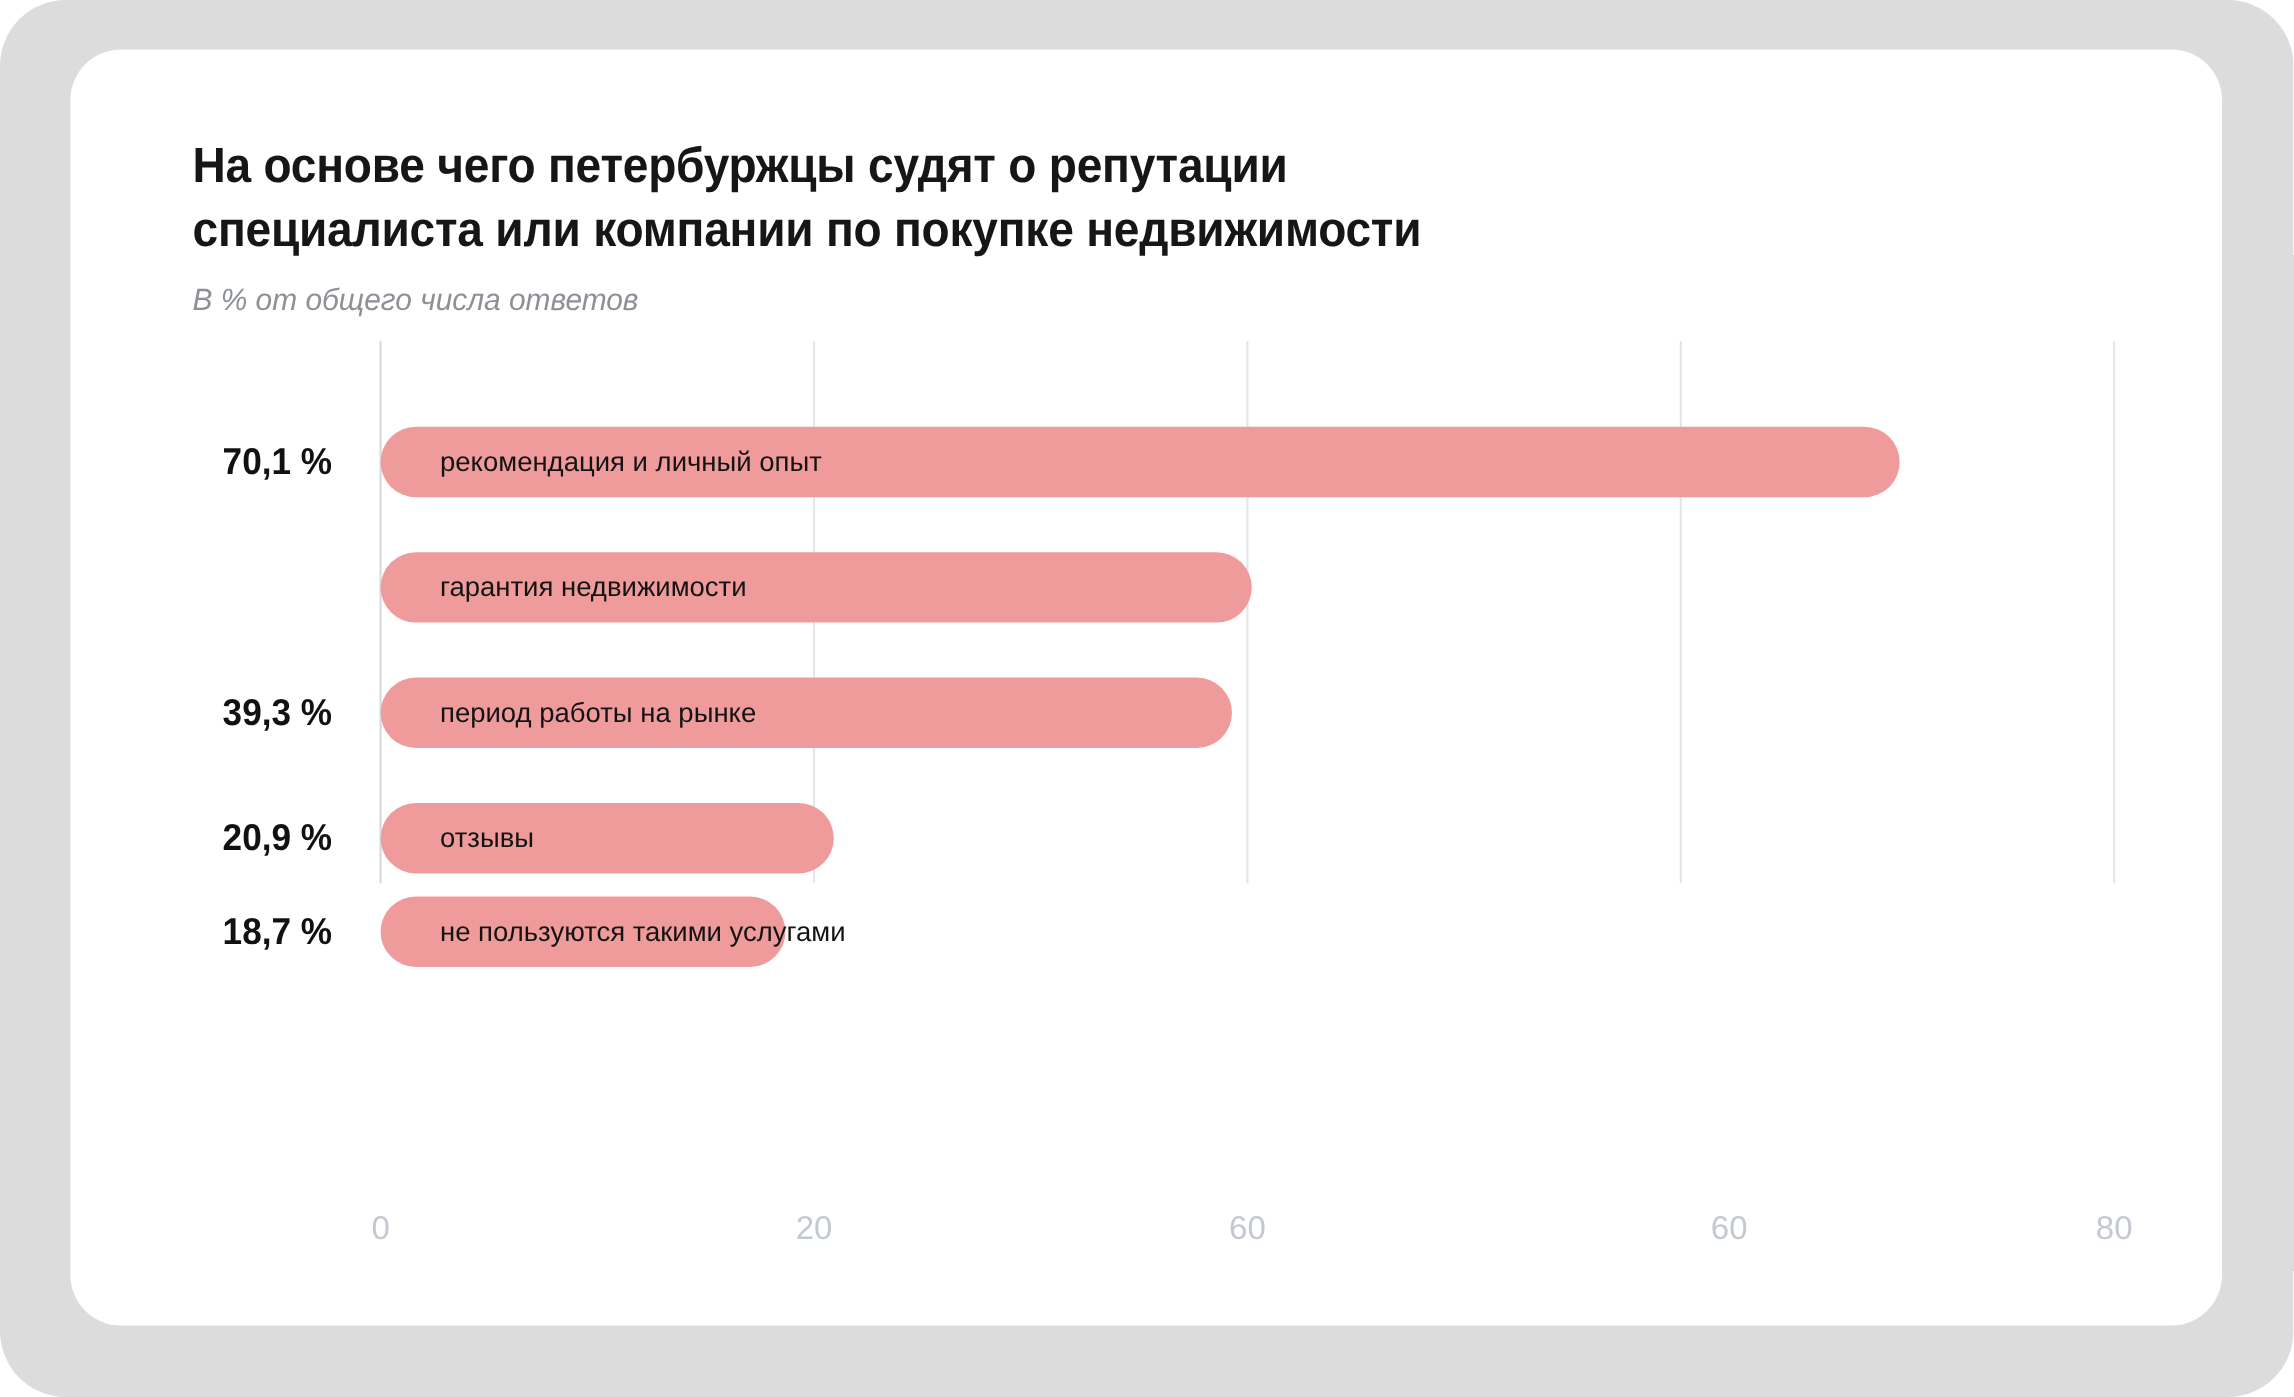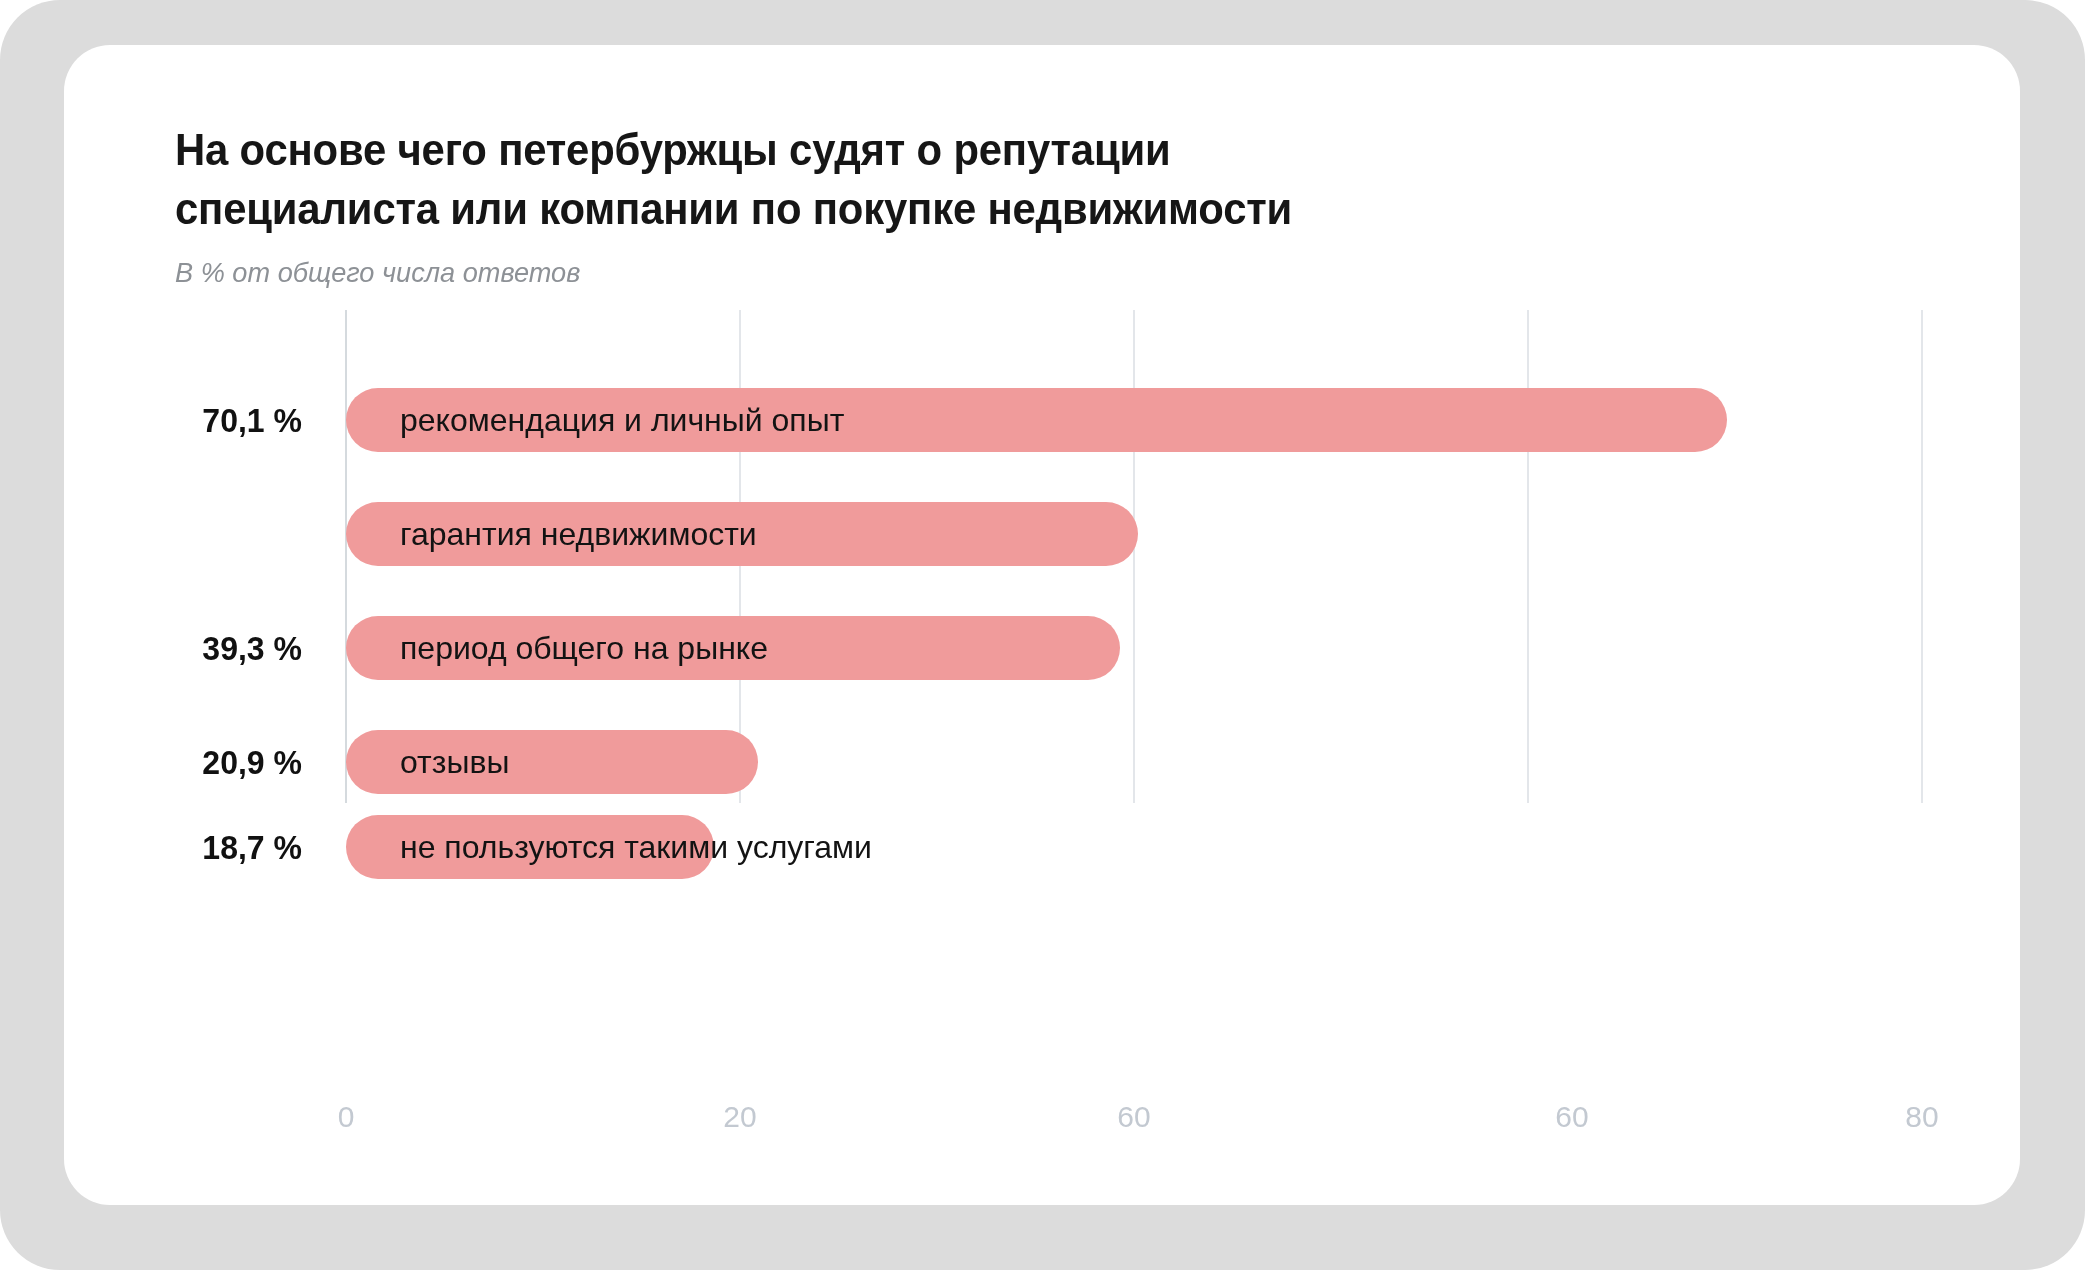--- a/index.html
+++ b/index.html
@@ -120,21 +120,21 @@
     top: 0;
     height: 64px;
     background: #f09b9b;
     border-radius: 34px;
   }
 
   .barlabel {
     position: absolute;
     top: 50%;
     transform: translateY(-50%);
-    font-size: 32px;
+    font-size: 25px;
     line-height: 36px;
     color: #131313;
     white-space: nowrap;
     font-family: "Liberation Sans", sans-serif;
   }
 </style>
 </head>
 <body>
 
 <div id="stage">
@@ -163,21 +163,21 @@
           <div class="barlabel" style="left: 336px;">рекомендация и личный опыт</div>
         </div>
         <div class="row" style="top: 457px; left: 0px; width: 1656px;">
           <div class="pct" style="right: 1718px;">40,2 %</div>
           <div class="bar" style="left: 282px; width: 791.94px; background: rgb(240, 155, 155);"></div>
           <div class="barlabel" style="left: 336px;">гарантия недвижимости</div>
         </div>
         <div class="row" style="top: 571px; left: 0px; width: 1956px;">
           <div class="pct" style="right: 1718px;">39,3 %</div>
           <div class="bar" style="left: 282px; width: 774.21px; background: rgb(240, 155, 155);"></div>
-          <div class="barlabel" style="left: 336px;">период общего на рынке</div>
+          <div class="barlabel" style="left: 336px;">период работы на рынке</div>
         </div>
         <div class="row" style="top: 685px; left: 0px; width: 1956px; text-decoration: underline;">
           <div class="pct" style="right: 1718px;">20,9 %</div>
           <div class="bar" style="left: 282px; width: 411.73px; background: rgb(240, 155, 155);"></div>
           <div class="barlabel" style="left: 336px;">отзывы</div>
         </div>
         <div class="row" style="top: 770px; left: 0px; width: 1956px;">
           <div class="pct" style="right: 1718px;">18,7 %</div>
           <div class="bar" style="left: 282px; width: 368.39px; background: rgb(240, 155, 155);"></div>
           <div class="barlabel" style="left: 336px;">не пользуются такими услугами</div>

